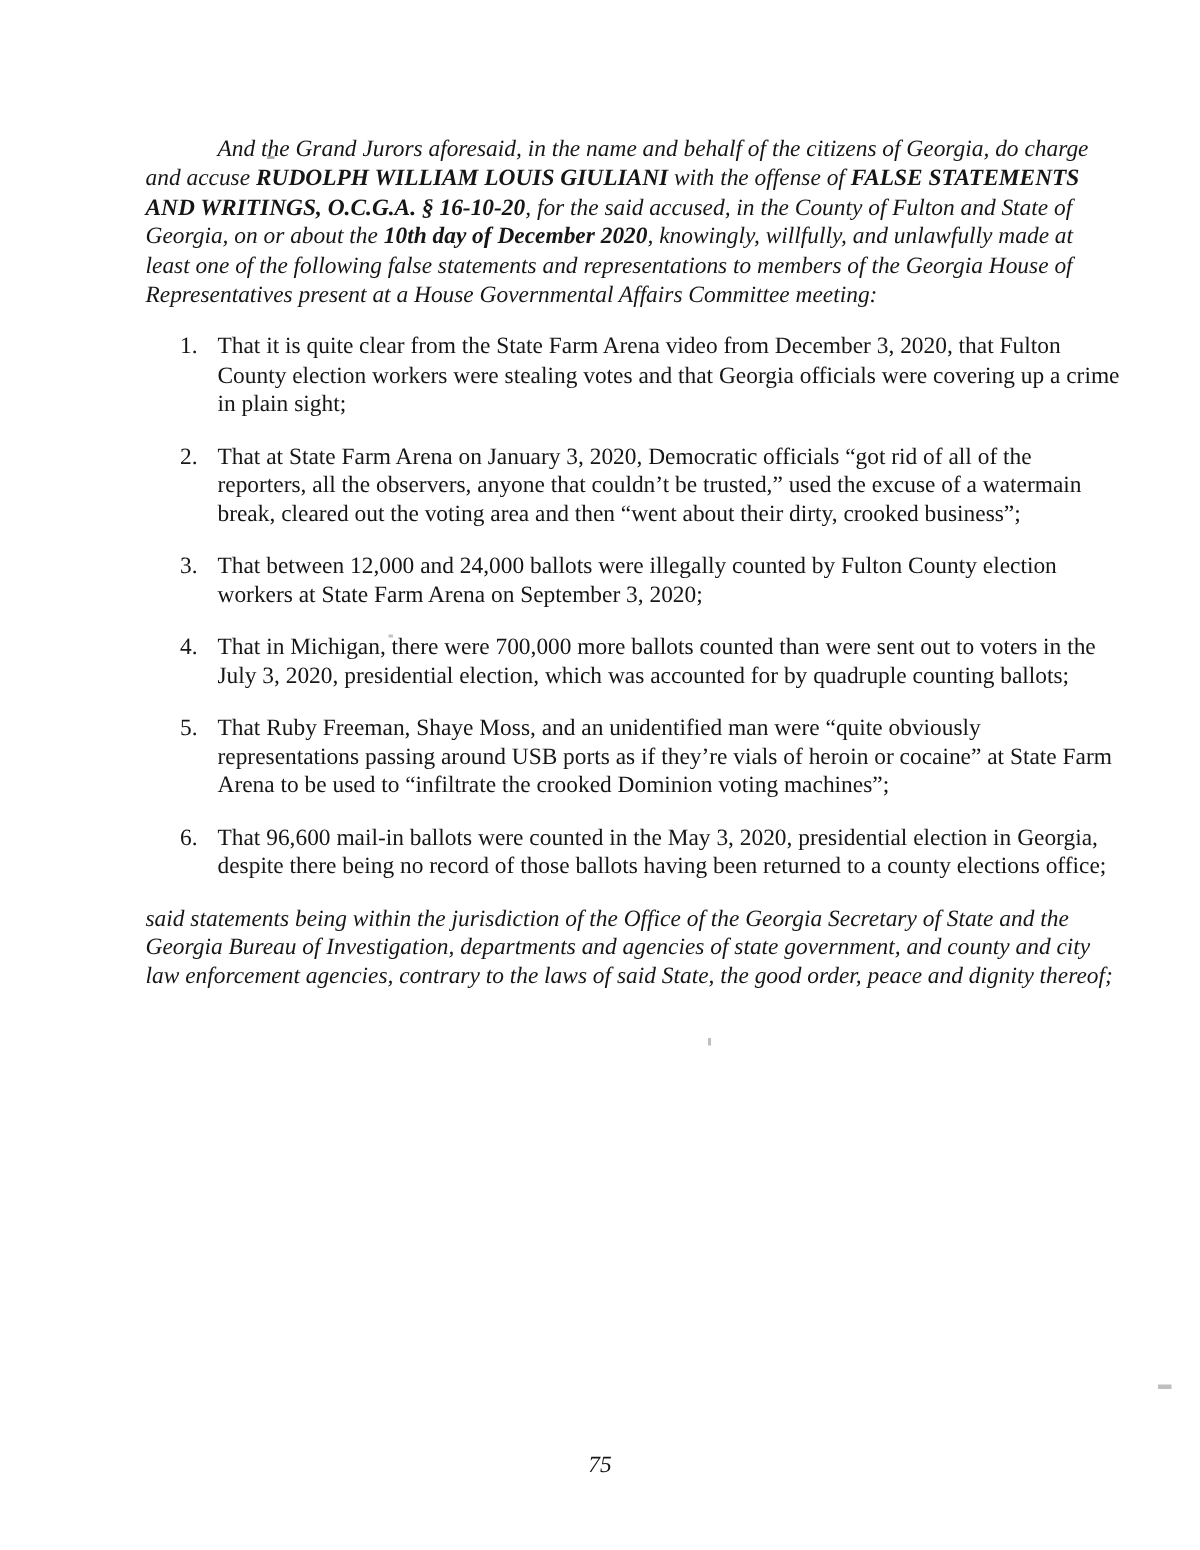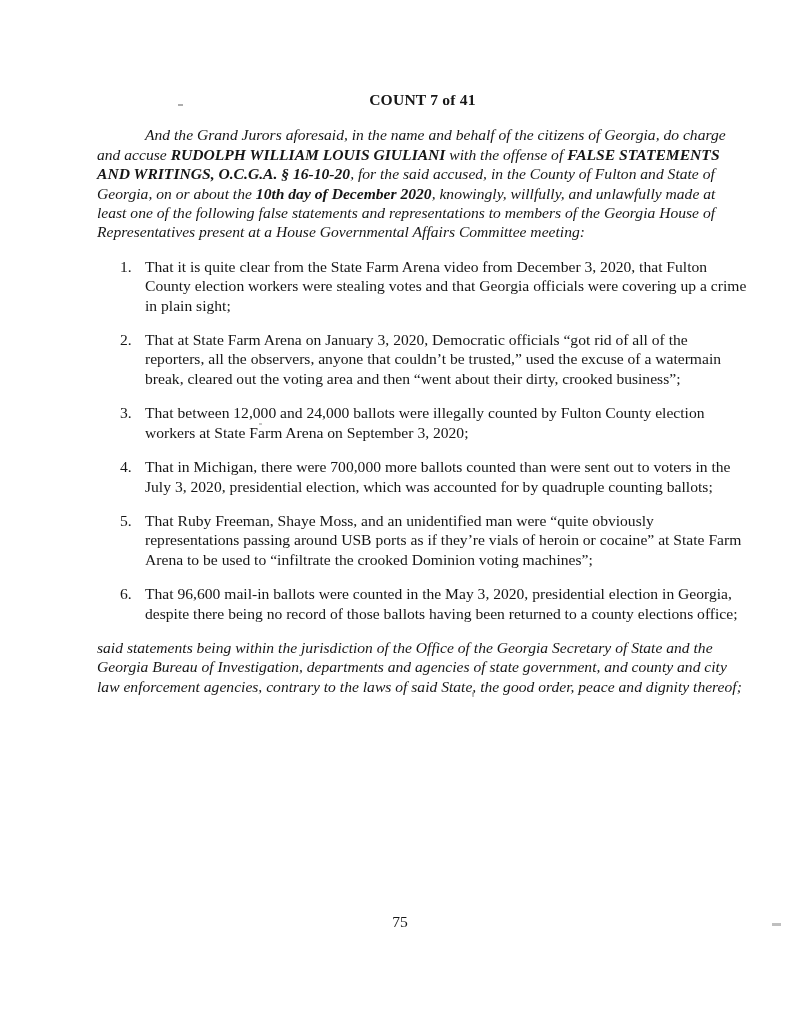--- a/index.html
+++ b/index.html
@@ -34,39 +34,39 @@
   .list { margin: 0; }
   .list-item {
     display: flex;
     margin: 15px 0 0 23px;
   }
   .num { flex: 0 0 25px; }
   .item-text { flex: 1; }
   .closing { margin-top: 15px; }
   .page-number {
     position: absolute;
-    top: 912px;
+    top: 967px;
     left: 0;
     width: 100%;
     text-align: center;
+    font-style: italic;
   }
   
   .artifact { position: absolute; background: #8a8a8a; }
   .a1 { left: 178px; top: 104px; width: 5px; height: 2px; opacity: 0.7; }
   .a2 { left: 259px; top: 423px; width: 3px; height: 2px; opacity: 0.5; }
   .a3 { left: 472px; top: 692px; width: 2px; height: 5px; opacity: 0.55; }
   .a4 { left: 772px; top: 923px; width: 9px; height: 3px; opacity: 0.55; }
 </style>
 </head>
 <body>
 
 <div class="page">
   <div class="content">
 
-    <h1 class="title">COUNT 7 of 41</h1>
 
     <p class="para intro"><span>And the Grand Jurors aforesaid, in the name and behalf of the citizens of Georgia, do charge and accuse </span><span class="b">RUDOLPH WILLIAM LOUIS GIULIANI</span><span> with the offense of </span><span class="b">FALSE STATEMENTS AND WRITINGS, O.C.G.A. § 16-10-20</span><span>, for the said accused, in the County of Fulton and State of Georgia, on or about the </span><span class="b">10th day of December 2020</span><span>, knowingly, willfully, and unlawfully made at least one of the following false statements and representations to members of the Georgia House of Representatives present at a House Governmental Affairs Committee meeting:</span></p>
 
     <div class="list">
       <div class="list-item">
         <span class="num">1.</span>
         <span class="item-text">That it is quite clear from the State Farm Arena video from December 3, 2020, that Fulton County election workers were stealing votes and that Georgia officials were covering up a crime in plain sight;</span>
       </div>
       <div class="list-item">
         <span class="num">2.</span>

